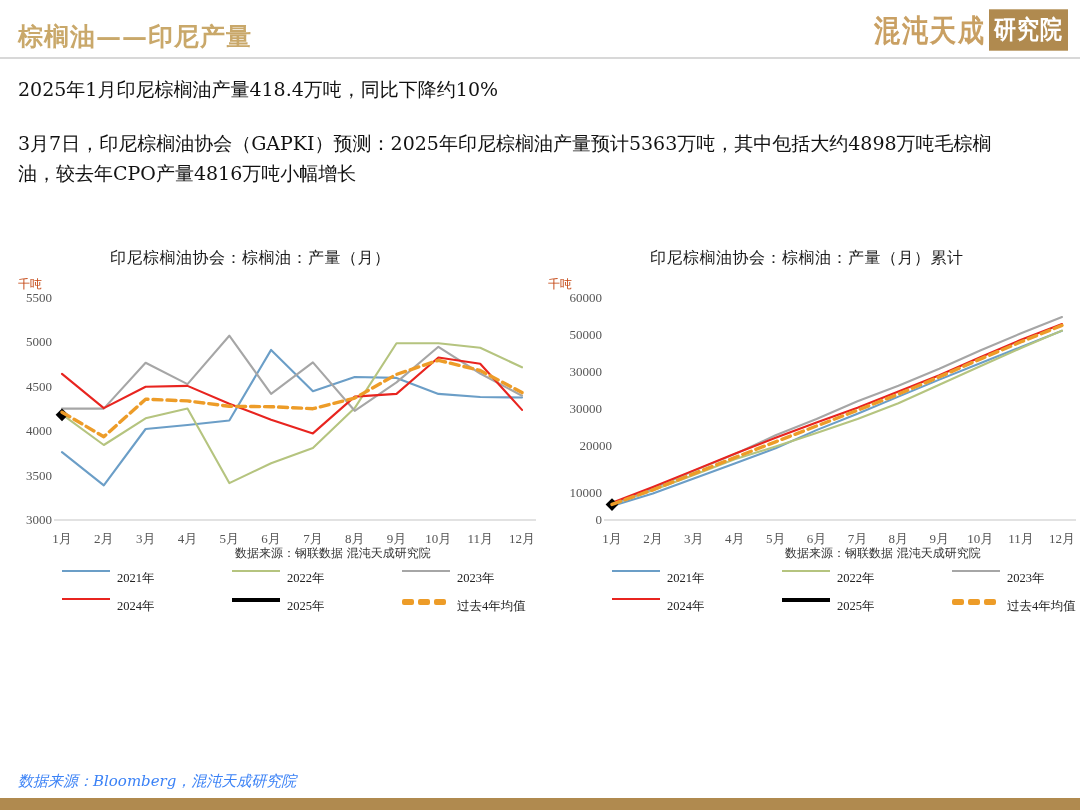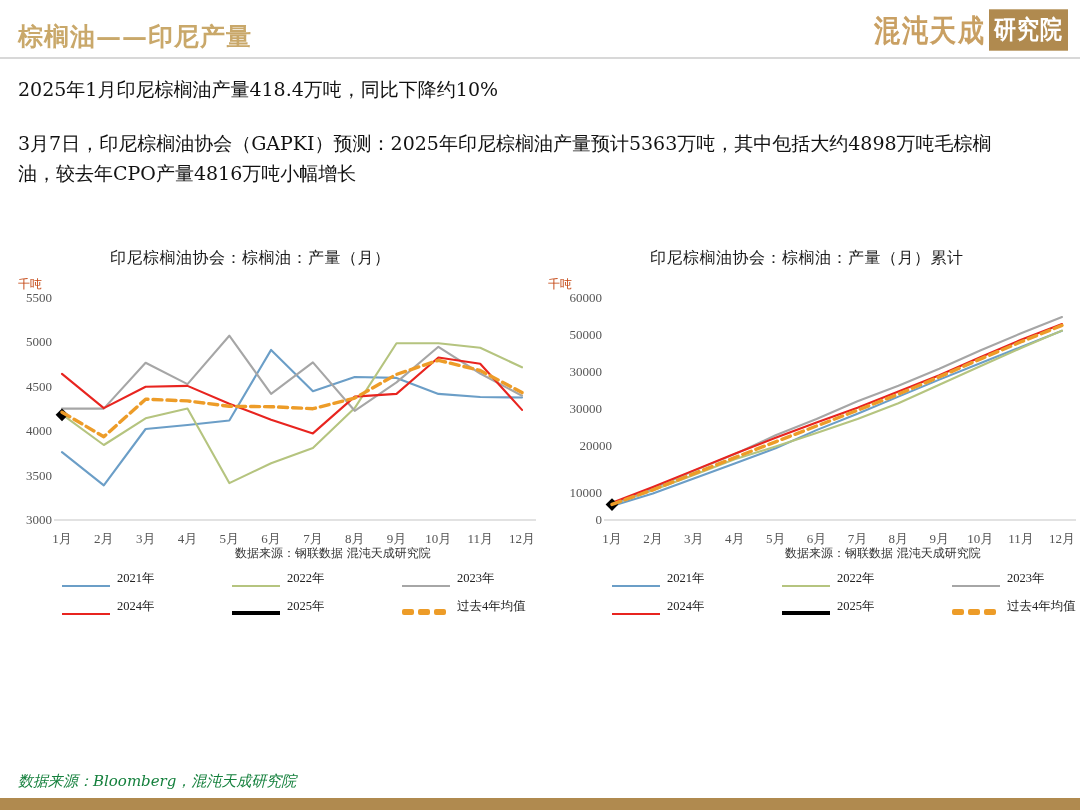--- a/index.html
+++ b/index.html
@@ -62,28 +62,28 @@
     font-size:13px;color:#555;font-family:"Liberation Serif",serif;
     white-space:nowrap;
   }
   .src-note{
     position:absolute;font-size:12px;color:#333;
     font-family:"DejaVu Serif", serif;white-space:nowrap;
   }
   
   .legend{position:absolute;display:grid;grid-template-columns:170px 170px 175px;
           row-gap:11px;font-size:12.5px;color:#222;font-family:"Liberation Serif",serif;}
-  .lg-item{display:flex;align-items:flex-end;gap:7px;white-space:nowrap;}
+  .lg-item{display:flex;align-items:flex-start;gap:7px;white-space:nowrap;}
   .lg-swatch{width:48px;height:0;border-top-style:solid;flex:0 0 auto;}
   .lg-dash{width:48px;height:7px;display:flex;gap:4px;align-items:center;flex:0 0 auto;}
   .lg-dash i{display:block;width:12px;height:6px;border-radius:2px;}
 
   
   .footer-src{
-    position:absolute;left:18px;top:772px;font-size:15px;color:#15803d;
+    position:absolute;left:18px;top:772px;font-size:15px;color:#3b82f6;
     font-family:"DejaVu Serif", serif;font-style:italic;
   }
   .footer-bar{position:absolute;left:0;top:798px;width:1080px;height:12px;background:#b08a4f;}
 </style>
 </head>
 <body>
 
 <div class="header">
   <div class="page-title">棕榈油——印尼产量</div>
   <div class="logo">

